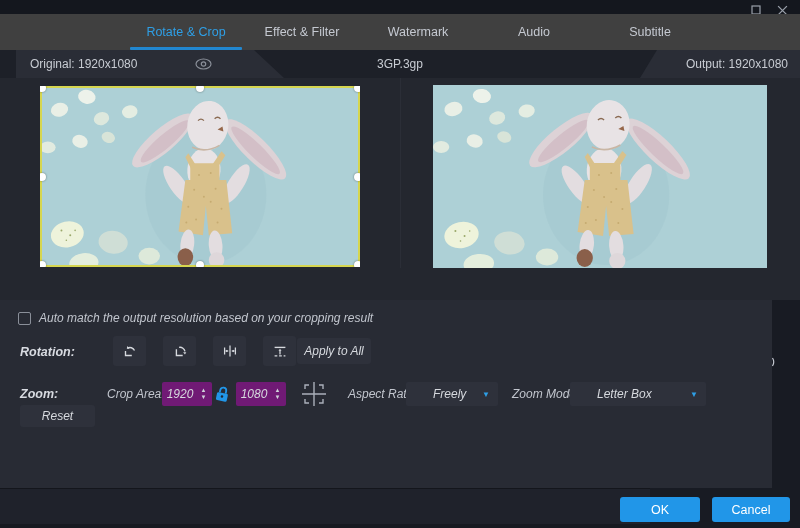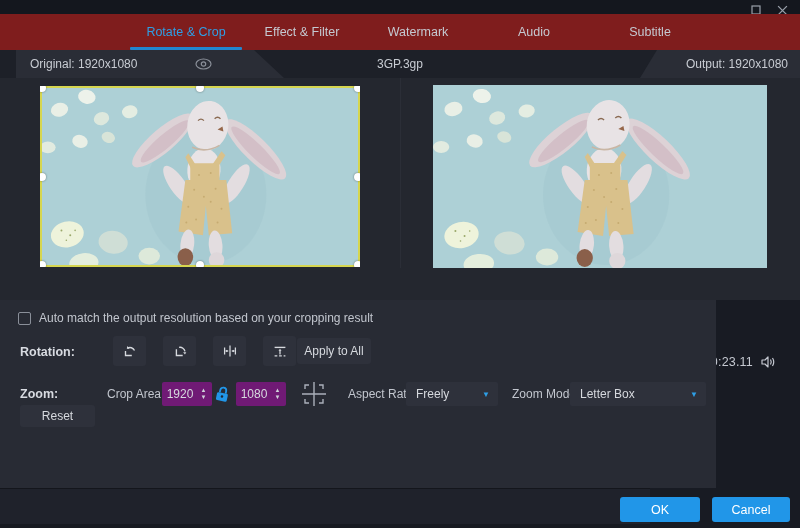--- a/index.html
+++ b/index.html
@@ -12,21 +12,21 @@
   .window { position:absolute; inset:0; }
 
   
   .titlebar { position:absolute; left:0; top:0; width:800px; height:18px; background:#14171e; }
   .winbtn { position:absolute; top:3px; width:16px; height:14px; display:flex; align-items:center; justify-content:center; color:#9aa0aa; cursor:pointer; }
   .winbtn svg { display:block; }
   .btn-max { right:36px; }
   .btn-close { right:10px; }
 
   
-  .tabbar { position:absolute; left:0; top:14px; width:800px; height:36px; background:#7f1d1d; display:flex; padding-left:128px;text-align:right; }
+  .tabbar { position:absolute; left:0; top:14px; width:800px; height:36px; background:#404040; display:flex; padding-left:128px;text-align:right; }
   .tab { width:116px; height:36px; display:flex; align-items:center; justify-content:center; color:#c5c9d1; font-size:12.5px; cursor:pointer; position:relative; }
   .tab.active { color:#2e9fe6; }
   .tab.active::after { content:""; position:absolute; left:2px; right:2px; bottom:0; height:3px; background:#2187d0; border-radius:1px; }
 
   
   .pv-header { position:absolute; left:0; top:50px; width:800px; height:28px; background:#1d2028; }
   .pv-tab-left { position:absolute; left:16px; top:0; height:28px; width:268px; background:#2a2d36;
     clip-path:polygon(0 0, 238px 0, 268px 100%, 0 100%);
     display:flex; align-items:center; }
   .pv-tab-left .lbl { margin-left:14px; font-size:12px; color:#c8ccd3; }
@@ -58,21 +58,21 @@
   .slider { position:absolute; left:143px; top:14px; width:432px; height:4px; cursor:pointer; }
   .slider .track { position:absolute; left:0; right:0; top:1px; height:2px; background:#4a4f58; border-radius:1px; }
   .slider .fill { position:absolute; left:0; top:0; height:4px; background:#2e9fe6; border-radius:2px; }
   .slider .thumb { position:absolute; top:-4px; width:12px; height:12px; background:#fff; border-radius:50%; box-shadow:0 1px 2px rgba(0,0,0,.5); margin-left:-6px; }
   .time { position:absolute; right:47px; top:9px; font-size:12.5px; letter-spacing:.2px; }
   .time .cur { color:#2e9fe6; }
   .time .tot { color:#c5c9d1; }
   .vol { position:absolute; right:24px; top:9px; color:#c5c9d1; cursor:pointer; }
 
   
-  .controls { position:absolute; left:0; top:300px; width:716px; height:188px; background:#282b34; }
+  .controls { position:absolute; left:0; top:300px; width:772px; height:188px; background:#282b34;font-style:italic; }
   .chk-row { position:absolute; left:18px; top:11px; display:flex; align-items:center; }
   .checkbox { width:13px; height:13px; border:1px solid #8a8f99; border-radius:2px; background:transparent; cursor:pointer; }
   .chk-label { margin-left:8px; font-size:12px; color:#c2c6ce; }
 
   .row-label { position:absolute; left:20px; font-size:12.5px; font-weight:bold; color:#d8dbe1; }
   .lbl-rotation { top:45px; }
   .lbl-crop { top:87px; }
 
   .icon-btn { position:absolute; top:36px; width:33px; height:30px; background:#2e313b; border-radius:3px; display:flex; align-items:center; justify-content:center; color:#d6d9de; cursor:pointer; }
   .ib-1{left:113px;} .ib-2{left:163px;} .ib-3{left:213px;} .ib-4{left:263px;}
@@ -84,21 +84,21 @@
   .spin .val { flex:1; text-align:center; font-size:12px; color:#d6d9de; }
   .spin .arrows { width:14px; display:flex; flex-direction:column; align-items:center; justify-content:center; gap:2px; padding-right:3px; }
   .spin .arrows span { font-size:6px; line-height:5px; color:#cfd3da; cursor:pointer; }
   .lock { position:absolute; left:215px; top:86px; cursor:pointer; }
   .center-icon { position:absolute; left:299px; top:79px; cursor:pointer; color:#aab0ba; }
 
   .ar-lbl { position:absolute; left:348px; top:87px; font-size:12px; color:#c2c6ce; }
   .dd { position:absolute; top:82px; height:24px; background:#2e313b; border-radius:2px; display:flex; align-items:center; cursor:pointer; }
   .dd-aspect{left:406px; width:92px;}
   .dd-zoom{left:570px; width:136px;}
-  .dd .val { flex:1; padding-left:10px; font-size:12px; color:#d6d9de; }
+  .dd .val { flex:1; padding-left:27px; font-size:12px; color:#d6d9de; }
   .dd .caret { padding-right:8px; font-size:8px; color:#2e9fe6; }
   .zm-lbl { position:absolute; left:512px; top:87px; font-size:12px; color:#c2c6ce; }
 
   .reset-btn { position:absolute; left:20px; top:105px; width:75px; height:22px; background:#2e313b; border-radius:3px; display:flex; align-items:center; justify-content:center; font-size:12px; color:#d6d9de; cursor:pointer; }
 
   
   .footer { position:absolute; left:0; top:488px; width:650px; height:40px; background:#1f222b; border-top:1px solid #14161c; border-bottom:4px solid #171a21; }
   .f-btn { position:absolute; top:8px; height:25px; background:#2196e8; border-radius:3px; color:#ffffff; font-size:12.5px; display:flex; align-items:center; justify-content:center; cursor:pointer; }
   .f-ok { left:620px; width:80px; }
   .f-cancel { left:712px; width:78px; }

